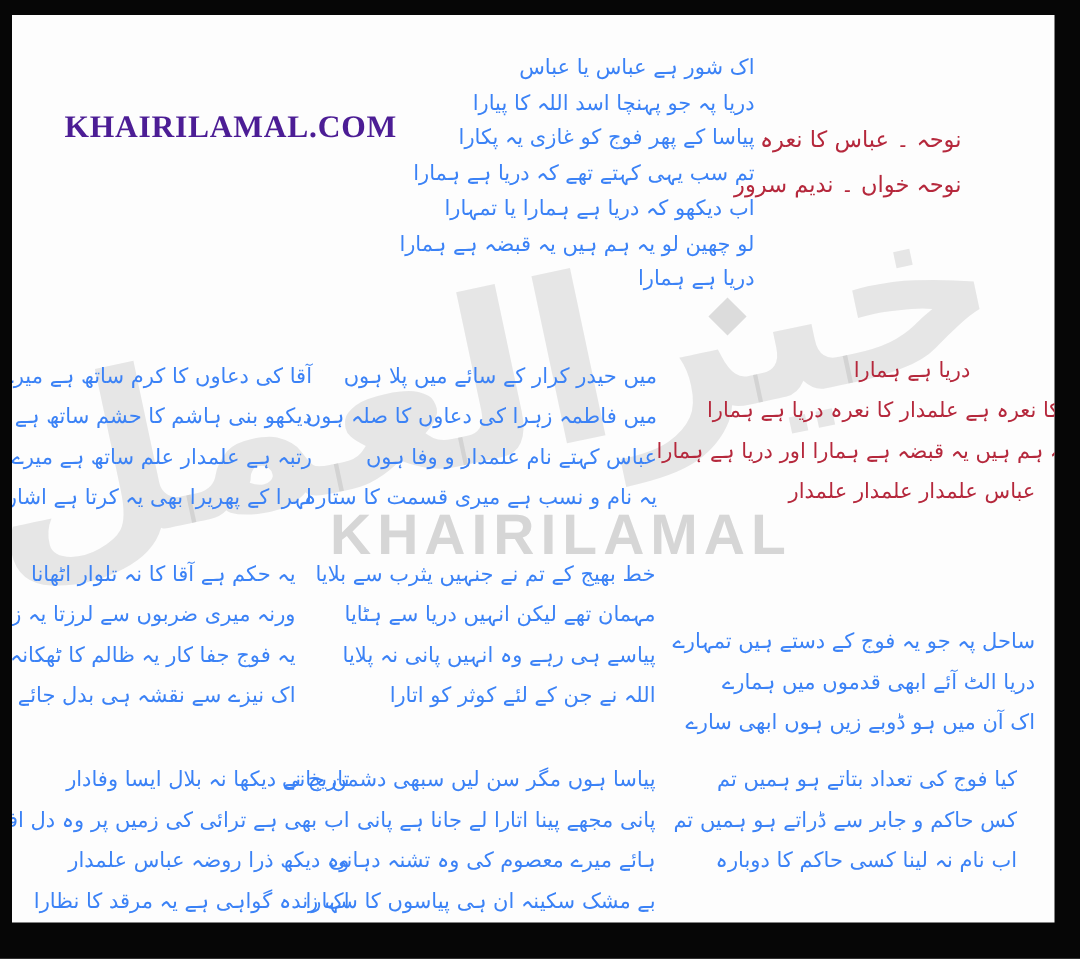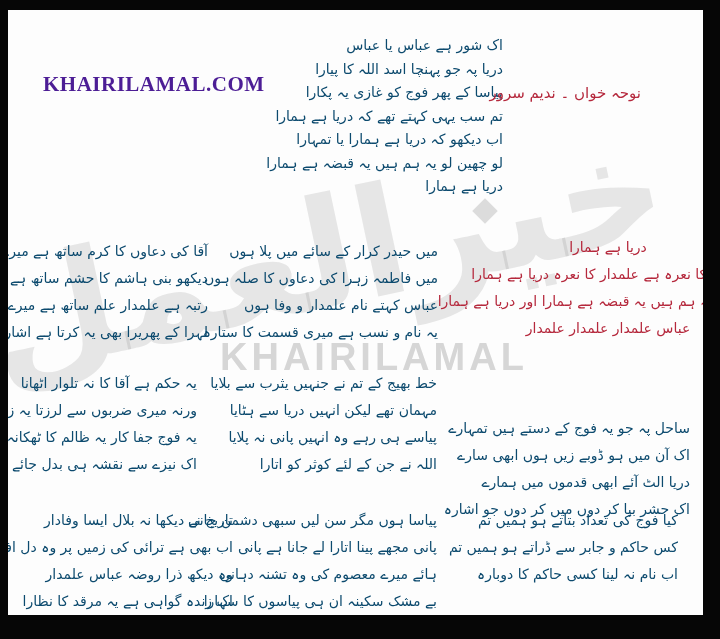--- a/index.html
+++ b/index.html
@@ -24,21 +24,21 @@
   }
   .site-url{
     position:absolute;left:35px;top:62px;direction:ltr;
     font-family:"Liberation Serif",serif;font-weight:bold;
     font-size:21px;letter-spacing:0.5px;color:#4c1d95;
   }
 
   
   .stanza{position:absolute;text-align:right;}
   .stanza .line{
-    font-family:"DejaVu Sans",sans-serif;font-size:14px;color:#0c4a6e;
+    font-family:"DejaVu Sans",sans-serif;font-size:14px;color:#3b82f6;
     white-space:nowrap;line-height:27px;
   }
   .red .line{color:#b5283c;}
 
   .s-open{right:200px;top:24px;}
   .s-open .line{line-height:23.5px;}
 
   .s-title{right:62px;top:68px;}
   .s-title .line{line-height:30px;font-size:15px;}
 
@@ -71,20 +71,21 @@
       <div class="line">اک شور ہے عباس یا عباس</div>
       <div class="line">دریا پہ جو پہنچا اسد اللہ کا پیارا</div>
       <div class="line">پیاسا کے پھر فوج کو غازی یہ پکارا</div>
       <div class="line">تم سب یہی کہتے تھے کہ دریا ہے ہمارا</div>
       <div class="line">اب دیکھو کہ دریا ہے ہمارا یا تمہارا</div>
       <div class="line">لو چھین لو یہ ہم ہیں یہ قبضہ ہے ہمارا</div>
       <div class="line">دریا ہے ہمارا</div>
     </div>
 
     <div class="stanza s-title red">
+      <div class="line">نوحہ ۔ عباس کا نعرہ</div>
       <div class="line">نوحہ خواں ۔ ندیم سرور</div>
     </div>
 
     <div class="stanza s-chorus red">
       <div class="line">دریا ہے ہمارا</div>
       <div class="line">عباس کا نعرہ ہے علمدار کا نعرہ دریا ہے ہمارا</div>
       <div class="line">لو چھین لو یہ ہم ہیں یہ قبضہ ہے ہمارا اور دریا ہے ہمارا</div>
       <div class="line">عباس علمدار علمدار علمدار</div>
     </div>
 
@@ -97,23 +98,22 @@
 
     <div class="stanza s-mid-l">
       <div class="line">آقا کی دعاوں کا کرم ساتھ ہے میرے</div>
       <div class="line">دیکھو بنی ہاشم کا حشم ساتھ ہے میرے</div>
       <div class="line">رتبہ ہے علمدار علم ساتھ ہے میرے</div>
       <div class="line">لہرا کے پھریرا بھی یہ کرتا ہے اشارہ</div>
     </div>
 
     <div class="stanza s-b3-r">
       <div class="line">ساحل پہ جو یہ فوج کے دستے ہیں تمہارے</div>
+      <div class="line">دریا الٹ آئے ابھی قدموں میں ہمارے</div>
       <div class="line">اک آن میں ہو ڈوبے زیں ہوں ابھی سارے</div>
-      <div class="line">دریا الٹ آئے ابھی قدموں میں ہمارے</div>
-      <div class="line">اک حشر بپا کر دوں میں کر دوں جو اشارہ</div>
     </div>
 
     <div class="stanza s-b3-c">
       <div class="line">خط بھیج کے تم نے جنہیں یثرب سے بلایا</div>
       <div class="line">مہمان تھے لیکن انہیں دریا سے ہٹایا</div>
       <div class="line">پیاسے ہی رہے وہ انہیں پانی نہ پلایا</div>
       <div class="line">اللہ نے جن کے لئے کوثر کو اتارا</div>
     </div>
 
     <div class="stanza s-b3-l">

